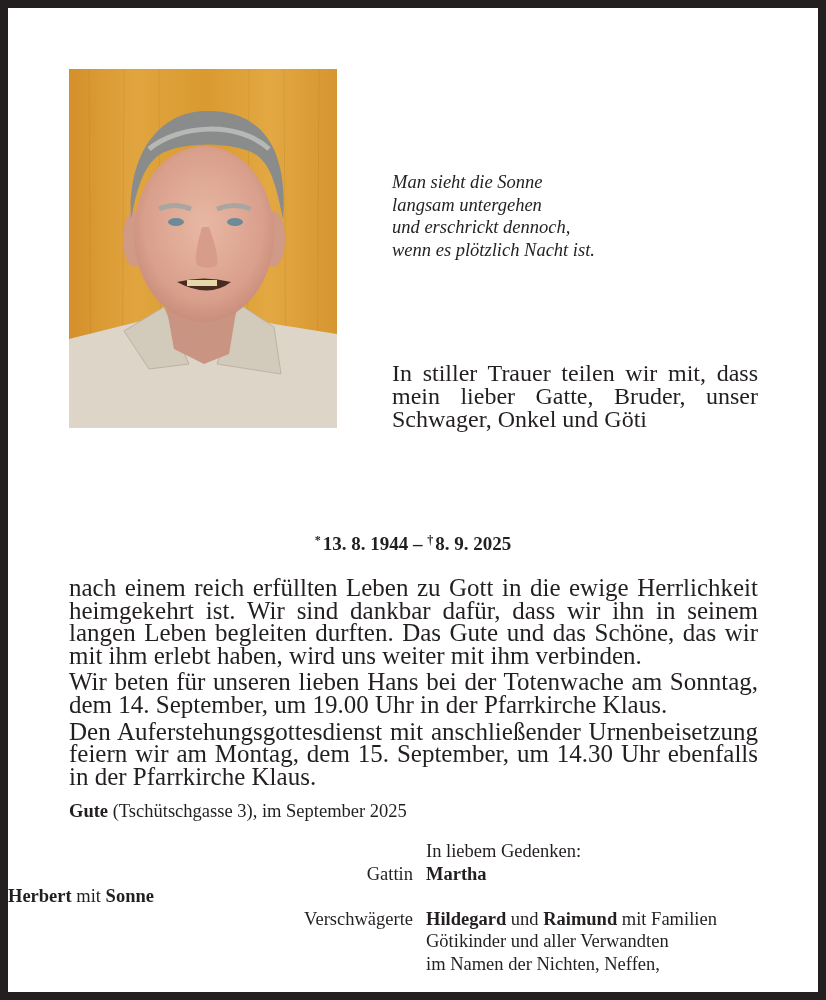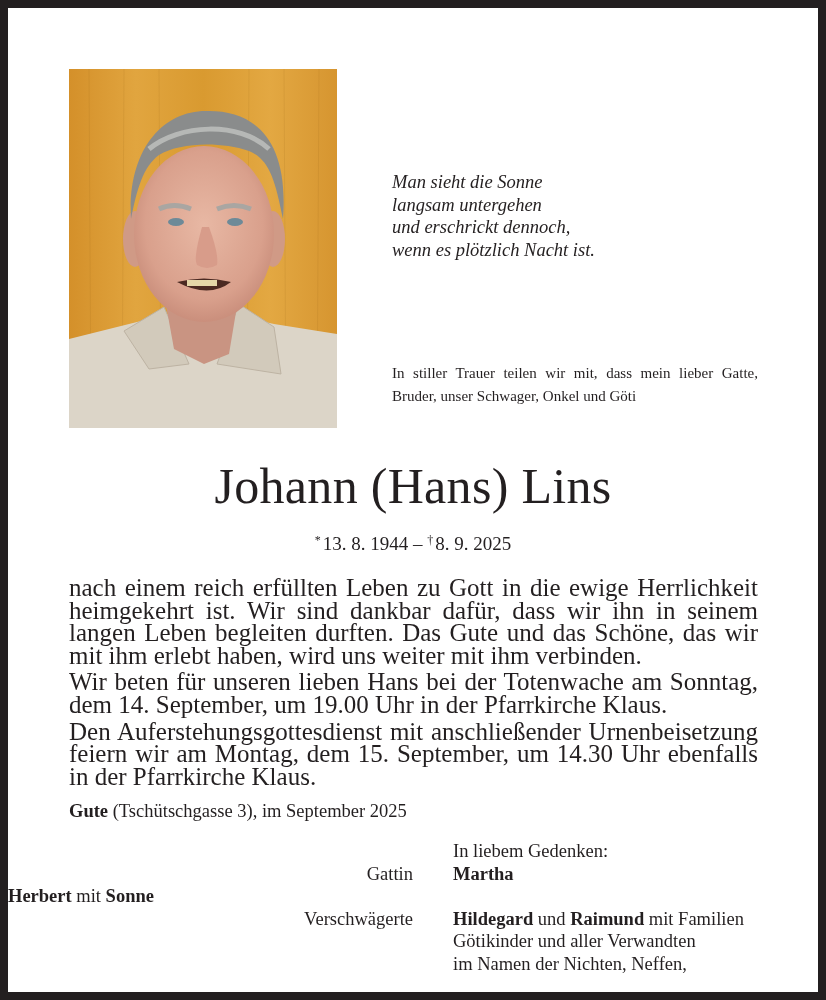--- a/index.html
+++ b/index.html
@@ -30,41 +30,41 @@
       left: 384px; top: 163px;
       font-style: italic;
       font-size: 18.5px;
       line-height: 22.5px;
     }
     .quote div { white-space: nowrap; }
     .intro {
       position: absolute;
       left: 384px; top: 354px;
       width: 366px;
-      font-size: 15px;
+      font-size: 24px;
       line-height: 23px;
       text-align: justify;
       text-align-last: left;
     }
     .name {
       position: absolute;
       left: 0; top: 448px;
       width: 810px;
       text-align: center;
       font-size: 50px;
       line-height: 60px;
       letter-spacing: 0.3px;
     }
     .dates {
       position: absolute;
       left: 0; top: 520px;
       width: 810px;
       text-align: center;
       font-size: 19px;
-      font-weight: normal;
+      font-weight: bold;
       line-height: 24px;
     }
     .dates sup { font-size: 12px; vertical-align: 6px; margin-right: 2px; }
     .body-text {
       position: absolute;
       left: 61px; top: 569px;
       width: 689px;
       font-size: 25px;
       line-height: 22.6px;
       text-align: justify;
@@ -79,21 +79,21 @@
       white-space: nowrap;
     }
     .place b { font-weight: bold; }
     .signoff {
       position: absolute;
       left: 0; top: 832px;
       width: 810px;
       font-size: 18.5px;
       line-height: 22.6px;
     }
-    .srow { display: flex; gap: 27px; }
+    .srow { display: flex; }
     .srow .lbl {
       width: 418px;
       text-align: right;
       padding-right: 13px;
       box-sizing: border-box;
       white-space: nowrap;
     }
     .srow .val { white-space: nowrap; }
     .srow .val b { font-weight: bold; }
   </style>
@@ -158,21 +158,20 @@
 
   <div class="quote">
     <div>Man sieht die Sonne</div>
     <div>langsam untergehen</div>
     <div>und erschrickt dennoch,</div>
     <div>wenn es plötzlich Nacht ist.</div>
   </div>
 
   <div class="intro">In stiller Trauer teilen wir mit, dass mein lieber Gatte, Bruder, unser Schwager, Onkel und Göti</div>
 
-  <div class="name">Johann (Hans) Lins</div>
 
   <div class="dates">
     <sup>*</sup><span>13. 8. 1944</span>
     <span>–</span>
     <sup>†</sup><span>8. 9. 2025</span>
   </div>
 
   <div class="body-text">
     <p>nach einem reich erfüllten Leben zu Gott in die ewige Herrlichkeit heim­gekehrt ist. Wir sind dankbar dafür, dass wir ihn in seinem langen Leben begleiten durften. Das Gute und das Schöne, das wir mit ihm erlebt haben, wird uns weiter mit ihm verbinden.</p>
     <p>Wir beten für unseren lieben Hans bei der Totenwache am Sonntag, dem 14. September, um 19.00 Uhr in der Pfarrkirche Klaus.</p>

